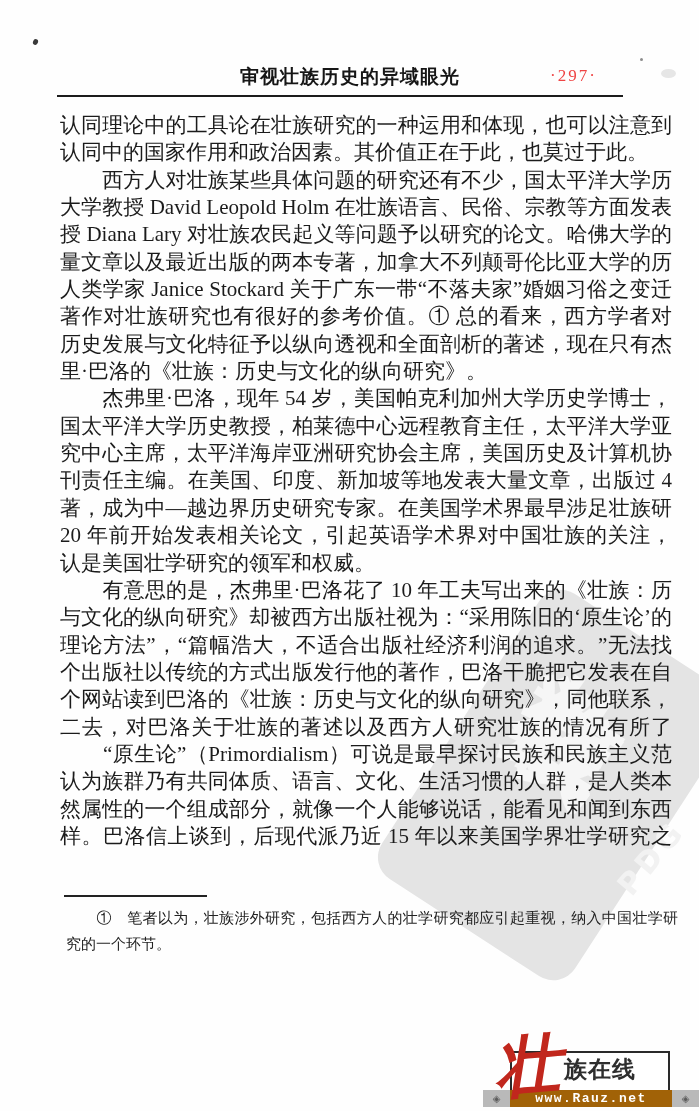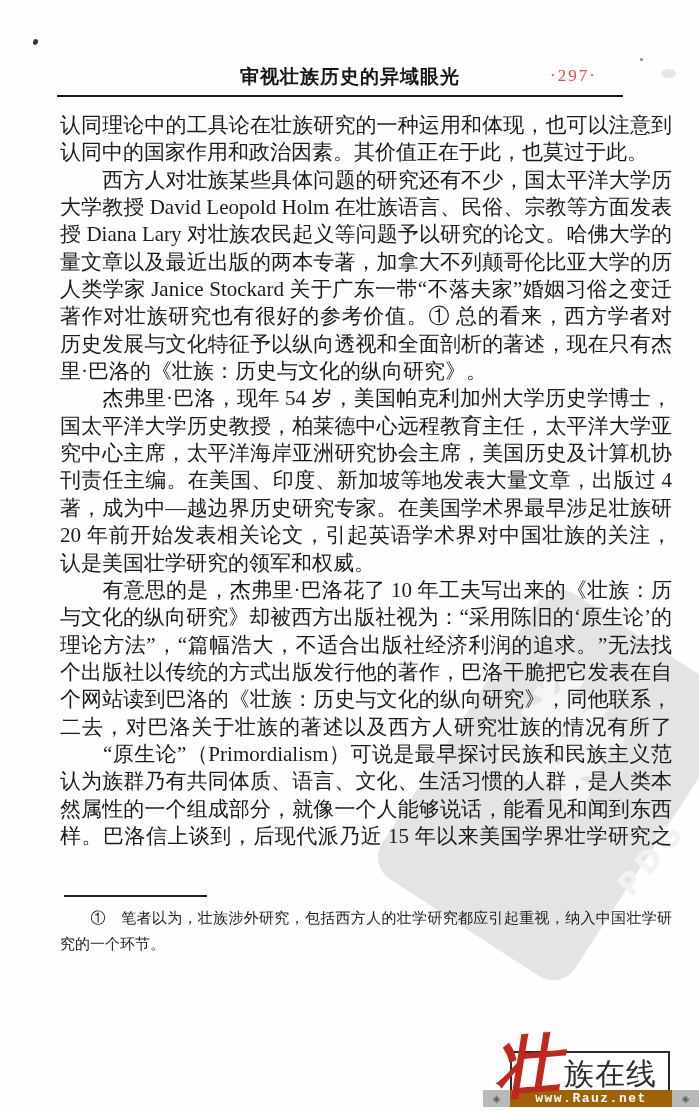--- a/index.html
+++ b/index.html
@@ -31,21 +31,21 @@
     height:27.35px;line-height:27.35px;font-size:21px;
     text-align:justify;text-align-last:justify;
     overflow:hidden;white-space:normal;color:#1b1b1b;
   }
   .bline.nolast{text-align-last:auto;}
   
   .footnote-rule{
     position:absolute;left:64px;top:895px;width:143px;height:2px;background:#222;z-index:2;
   }
   .footnote-block{
-    position:absolute;left:60px;top:905px;width:612px;z-index:2;
+    position:absolute;left:66px;top:905px;width:612px;z-index:2;
   }
   .fnline{
     line-height:26px;font-size:15px;text-align:justify;text-align-last:justify;
     overflow:hidden;color:#222;
   }
   .fnline.nolast{text-align-last:auto;}
   
   .wm-slab{
     position:absolute;left:442px;top:615px;width:230px;height:340px;
     background:#e4e4e4;border-radius:26px;transform:rotate(33deg);
@@ -66,21 +66,21 @@
   
   .logo{
     position:absolute;left:483px;top:1034px;width:216px;height:74px;z-index:3;
   }
   .logo-box{
     position:absolute;left:27px;top:17px;width:160px;height:41px;
     background:#ffffff;border:2px solid #2a2a2a;box-sizing:border-box;
   }
   .logo-rest{
     position:absolute;left:52px;top:1px;
-    font-size:30px;font-weight:400;letter-spacing:1px;color:#2e2e2e;
+    font-size:23px;font-weight:700;letter-spacing:1px;color:#2e2e2e;
     font-family:"Liberation Serif","DejaVu Serif",serif;white-space:nowrap;
   }
   .logo-zhuang{
     position:absolute;left:12px;top:0px;z-index:4;
     font-size:66px;line-height:66px;font-weight:700;font-style:italic;
     color:#c1271d;transform:rotate(-5deg);
     font-family:"Liberation Serif","DejaVu Serif",serif;
   }
   .logo-bar{
     position:absolute;left:0;top:56px;width:216px;height:17px;

